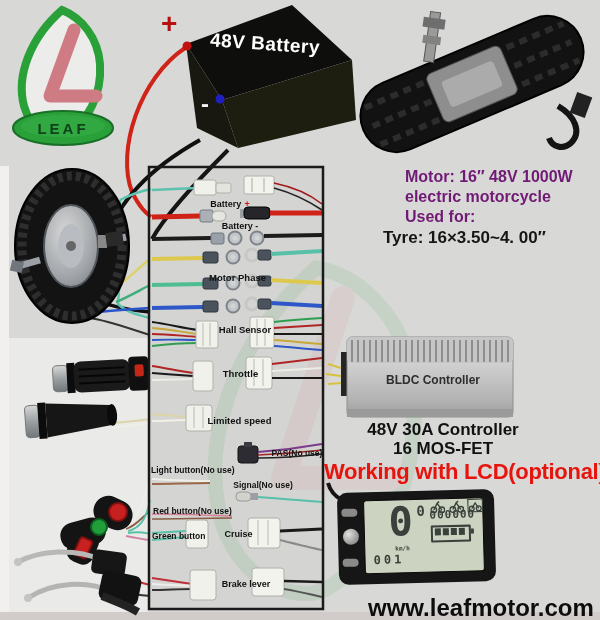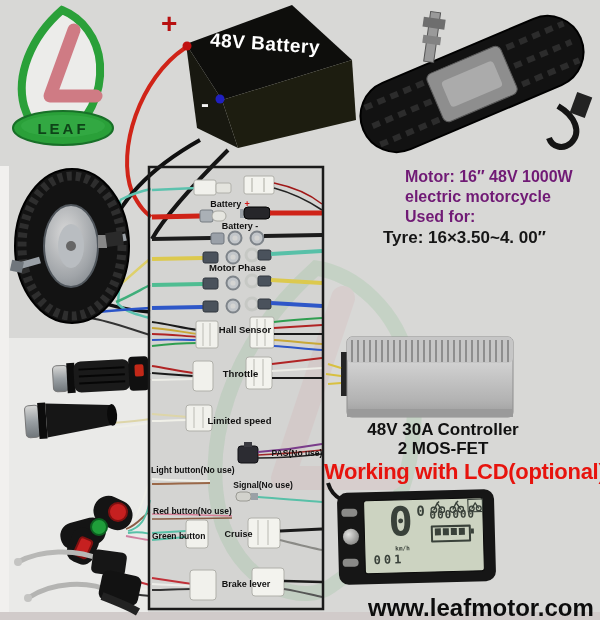--- a/index.html
+++ b/index.html
@@ -317,37 +317,38 @@
 
 <div class="motor-info">
   <div>Motor: 16″ 48V 1000W</div>
   <div>electric motorcycle</div>
   <div>Used for:</div>
 </div>
 <div class="tyre">Tyre: 16×3.50~4. 00″</div>
 
 <div class="lbl ctr" style="left:190px;top:199px;width:80px;font-size:9px"><span>Battery</span><span class="plus-red">+</span></div>
 <div class="lbl ctr" style="left:200px;top:221px;width:80px;font-size:9px">Battery -</div>
-<div class="lbl ctr" style="left:190px;top:262px;width:95px;font-size:9.5px">Motor Phase</div>
+<div class="lbl ctr" style="left:190px;top:272px;width:95px;font-size:9.5px">Motor Phase</div>
 <div class="lbl ctr" style="left:200px;top:324px;width:90px;font-size:9.5px">Hall Sensor</div>
 <div class="lbl ctr" style="left:203px;top:368px;width:75px;font-size:9.5px">Throttle</div>
 <div class="lbl ctr" style="left:192px;top:415px;width:95px;font-size:9.5px">Limited speed</div>
 <div class="lbl ctr" style="left:262px;top:448px;width:70px;font-size:8.5px">PAS(No use)</div>
 <div class="lbl" style="left:151px;top:465px;font-size:8.5px">Light button(No use)</div>
 <div class="lbl ctr" style="left:224px;top:480px;width:78px;font-size:8.5px">Signal(No use)</div>
 <div class="lbl" style="left:153px;top:506px;font-size:8.5px">Red button(No use)</div>
 <div class="lbl ctr" style="left:216px;top:529px;width:45px;font-size:9px">Cruise</div>
 <div class="lbl" style="left:152px;top:531px;font-size:8.5px">Green button</div>
 <div class="lbl ctr" style="left:212px;top:579px;width:68px;font-size:9px">Brake lever</div>
 
 <div class="ctrl-plate">
+  <div>BLDC Controller</div>
 </div>
 <div class="ctrl-spec">
   <div>48V 30A Controller</div>
-  <div>2 MOS-FET</div>
+  <div>16 MOS-FET</div>
 </div>
 
 <div class="red-note">Working with LCD(optional)</div>
 
 <div class="lcd">
   <div class="lcd-btn-pill" style="top:16px"></div>
   <div class="lcd-btn-round"></div>
   <div class="lcd-btn-pill" style="top:66px"></div>
   <div class="lcd-screen">
     <div class="lcd-speed">0</div>

